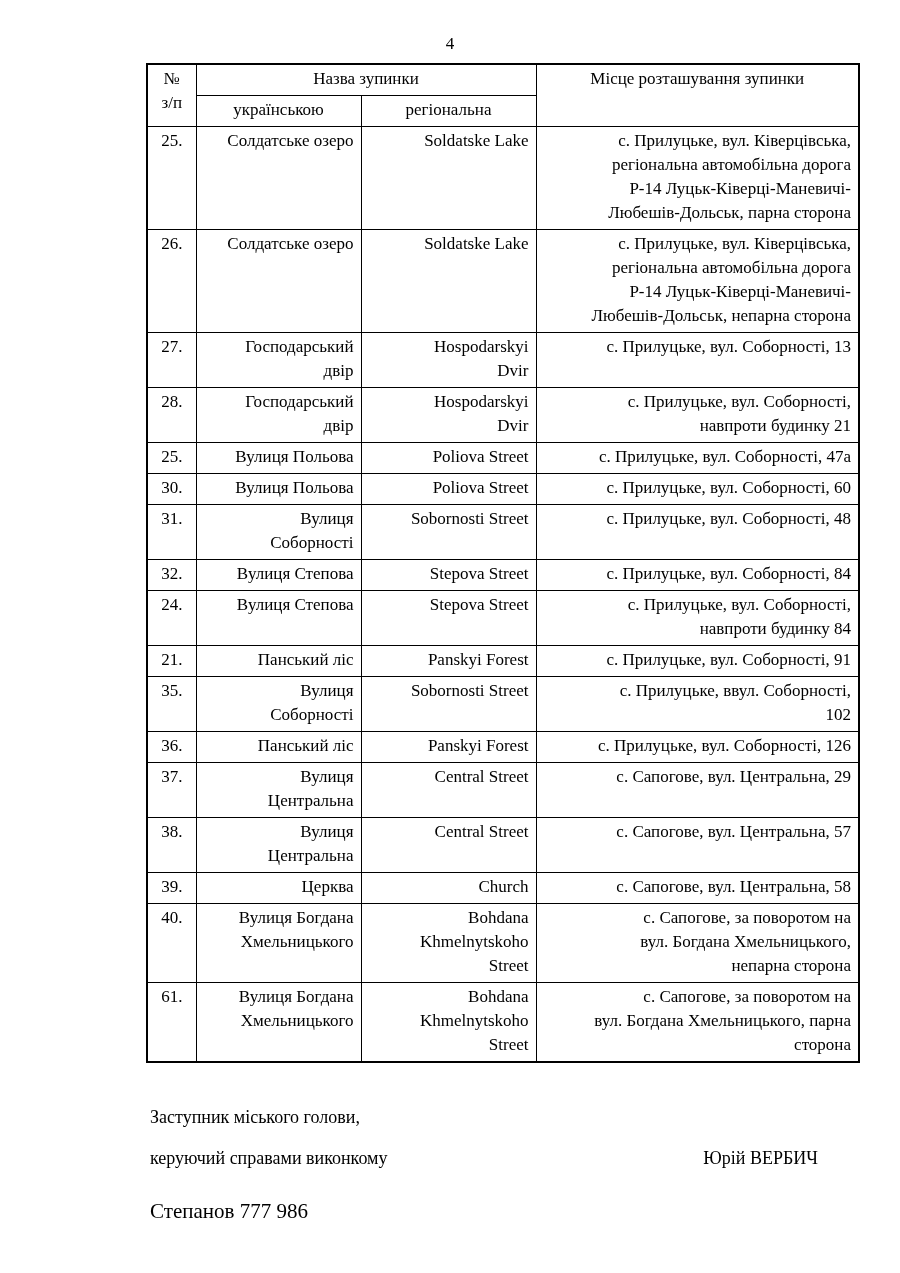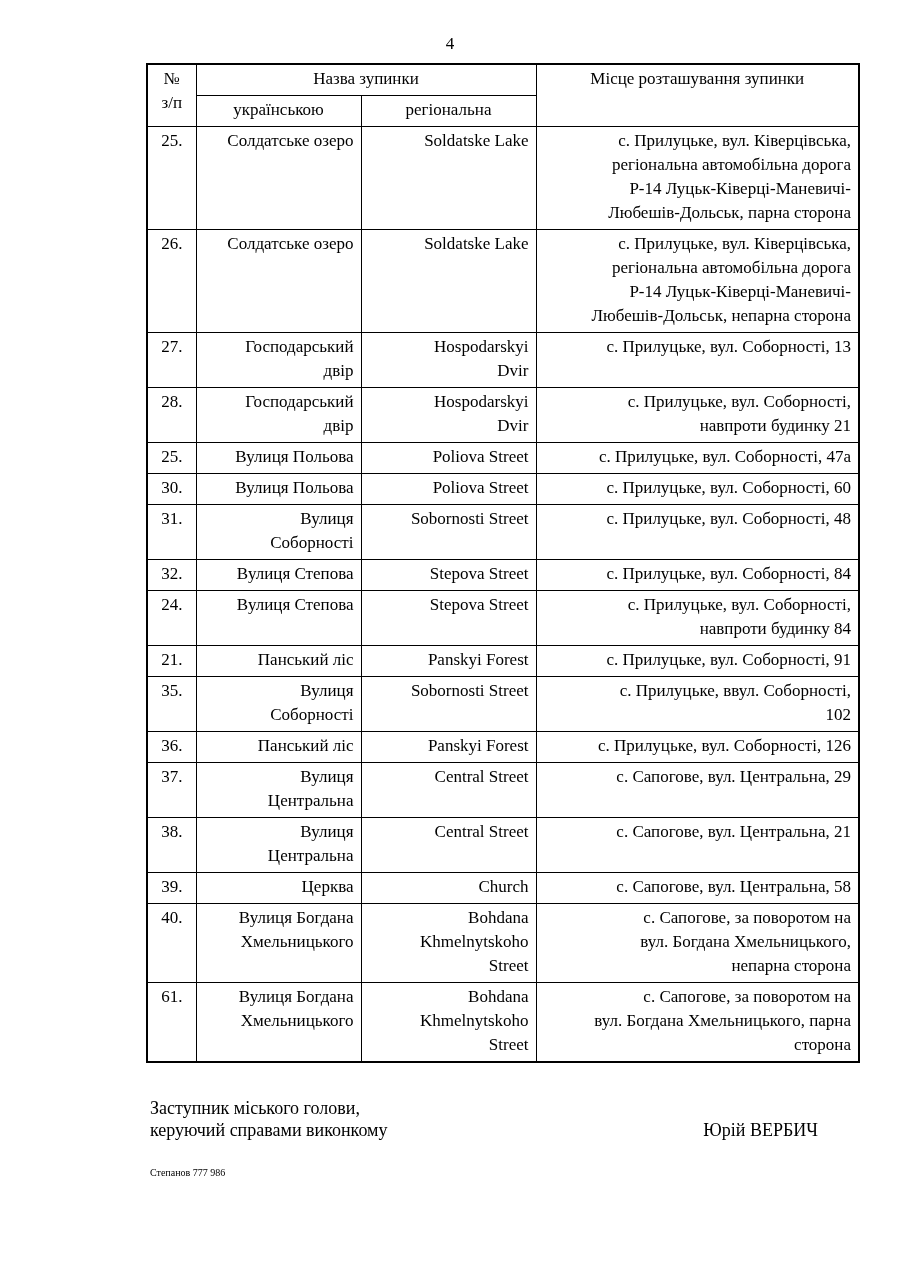--- a/index.html
+++ b/index.html
@@ -41,27 +41,27 @@
   th.th-location { vertical-align: top; margin-top: 28px; }
   td.num-cell { text-align: center; padding-left: 2px; padding-right: 2px; margin-left: 20px; }
   td.uk-cell, td.en-cell, td.loc-cell { text-align: right; }
   .signature {
     width: 668px;
     margin: 34px 0 0 150px;
     display: flex;
     justify-content: space-between;
     align-items: flex-end;
     font-size: 18px;
-    line-height: 22px;
+    line-height: 41px;
   }
   .signature-title { white-space: pre-line; }
   .signature-name { white-space: nowrap; }
   .contact {
     margin: 22px 4px 0 150px;
-    font-size: 10px;
+    font-size: 21px;
     line-height: 20px;
   }
 </style>
 </head>
 <body>
 
 <div class="page-number">4</div>
 
 <table class="stops">
   <colgroup>
@@ -189,21 +189,21 @@
 Центральна</td>
         <td class="en-cell">Central Street</td>
         <td class="loc-cell">с. Сапогове, вул. Центральна, 29</td>
       </tr>
 
       <tr>
         <td class="num-cell">38.</td>
         <td class="uk-cell">Вулиця
 Центральна</td>
         <td class="en-cell">Central Street</td>
-        <td class="loc-cell">с. Сапогове, вул. Центральна, 21</td>
+        <td class="loc-cell">с. Сапогове, вул. Центральна, 57</td>
       </tr>
 
       <tr>
         <td class="num-cell">39.</td>
         <td class="uk-cell">Церква</td>
         <td class="en-cell">Church</td>
         <td class="loc-cell">с. Сапогове, вул. Центральна, 58</td>
       </tr>
 
       <tr>

